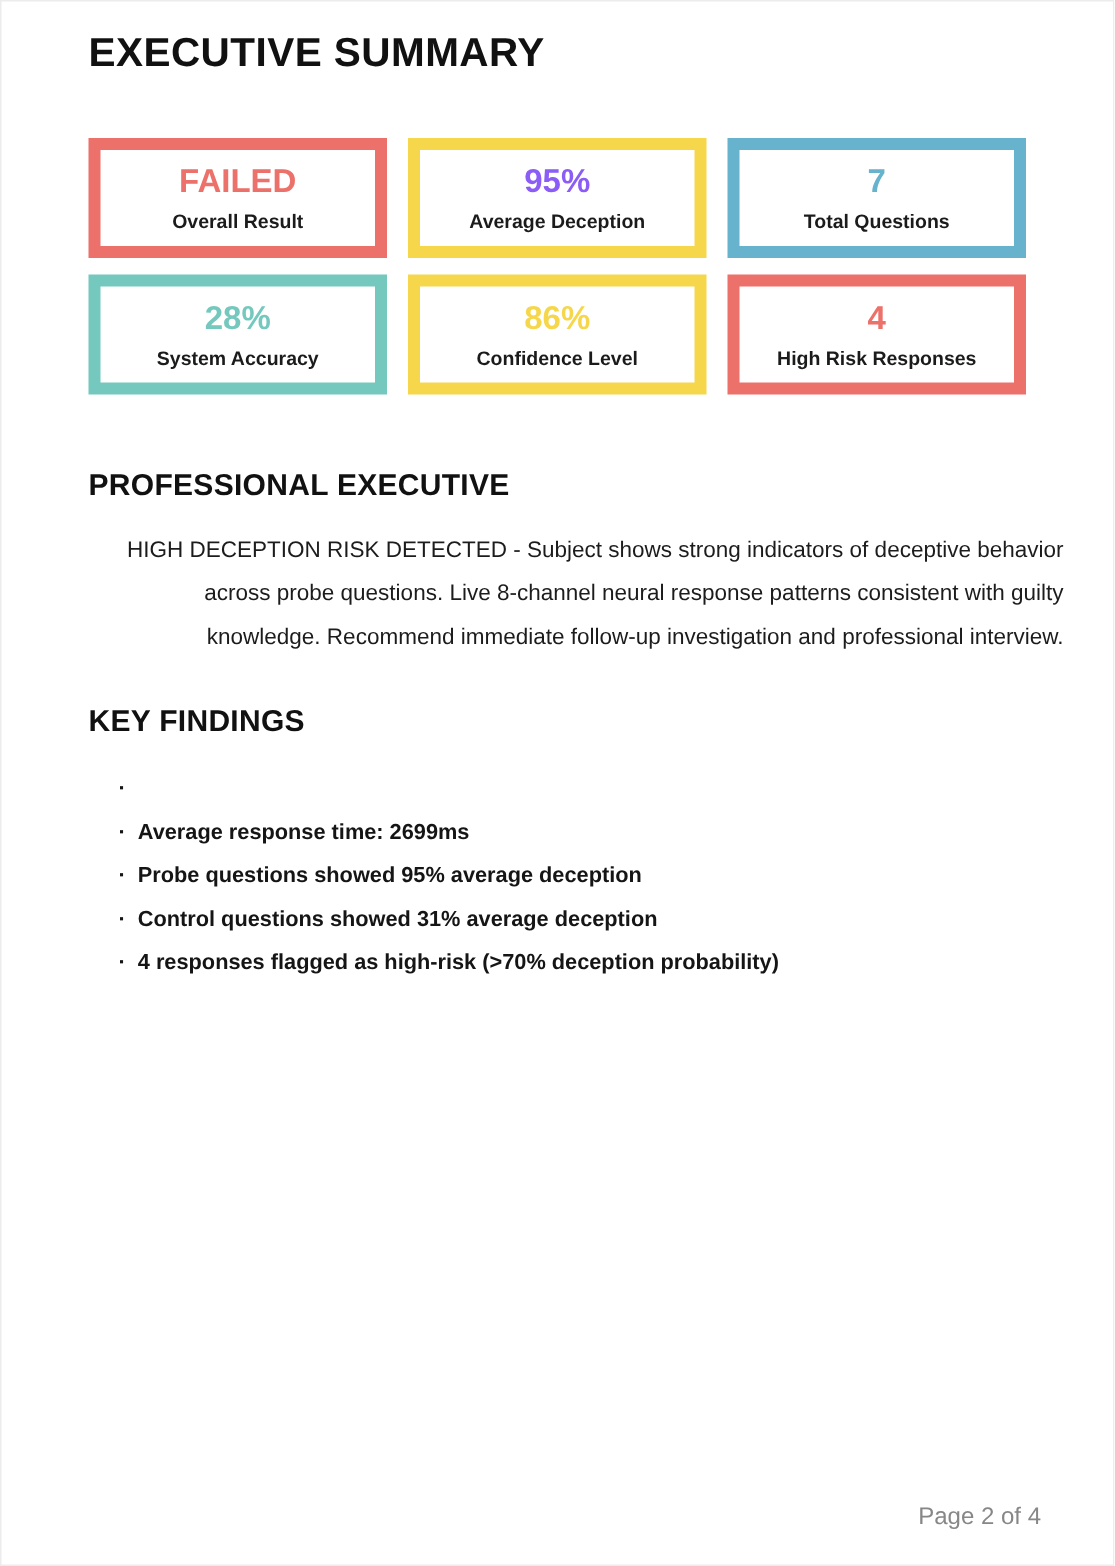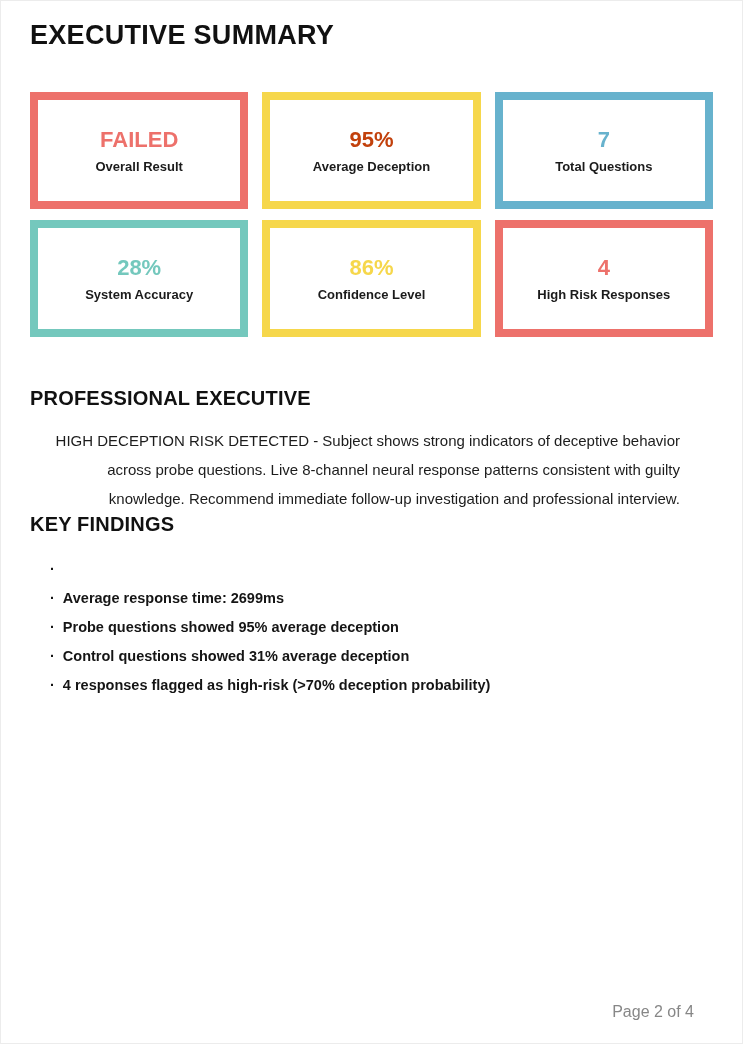--- a/index.html
+++ b/index.html
@@ -7,41 +7,41 @@
     position: relative;
     width: 743px;
     height: 1044px;
     background: #ffffff;
     font-family: "Liberation Sans", sans-serif;
     color: #1b1b1b;
     box-sizing: border-box;
     border: 1px solid #ececec;
     overflow: hidden;
   }
-  .content { padding: 0 29px; }
+  .content { padding: 0 58px; }
 
   .doc-title {
     margin: 0;
     padding-top: 19px;
     font-size: 27px;
     font-weight: bold;
     letter-spacing: 0.3px;
     color: #111111;
   }
 
   .cards {
     margin-top: 41px;
     display: grid;
     grid-template-columns: repeat(3, 1fr);
     column-gap: 14px;
     row-gap: 11px;
   }
   .card {
     box-sizing: border-box;
-    height: 117px;
+    height: 80px;
     border: 8px solid #cccccc;
     background: #ffffff;
     display: flex;
     flex-direction: column;
     align-items: center;
     justify-content: center;
     gap: 9px;
     text-align: center;
   }
   .card-value {
@@ -66,21 +66,21 @@
   .section-pa { margin-top: 50px; }
   .pa-body {
     margin: 16px 0 0 0;
     font-size: 15px;
     line-height: 29px;
     color: #1c1c1c;
     width: 650px;
     text-align: right;
   }
 
-  .section-kf { }
+  .section-kf { margin-top: 31px; }
   .findings {
     list-style: none;
     margin: 24px 0 0 0;
     padding: 0 0 0 20px;
   }
   .finding {
     display: flex;
     align-items: baseline;
     font-size: 14.5px;
     font-weight: bold;
@@ -110,21 +110,21 @@
     <h1 class="doc-title">EXECUTIVE SUMMARY</h1>
 
     <div class="cards">
 
       <div class="card" style="border-color: rgb(237, 113, 107);">
         <div class="card-value" style="color: rgb(237, 113, 107);">FAILED</div>
         <div class="card-label">Overall Result</div>
       </div>
 
       <div class="card" style="border-color: rgb(246, 215, 75);">
-        <div class="card-value" style="color: #c2410c;">95%</div>
+        <div class="card-value" style="color: #8b5cf6;">95%</div>
         <div class="card-label">Average Deception</div>
       </div>
 
       <div class="card" style="border-color: rgb(103, 178, 205);">
         <div class="card-value" style="color: rgb(103, 178, 205);">7</div>
         <div class="card-label">Total Questions</div>
       </div>
 
       <div class="card" style="border-color: rgb(116, 200, 189);">
         <div class="card-value" style="color: rgb(116, 200, 189);">28%</div>

